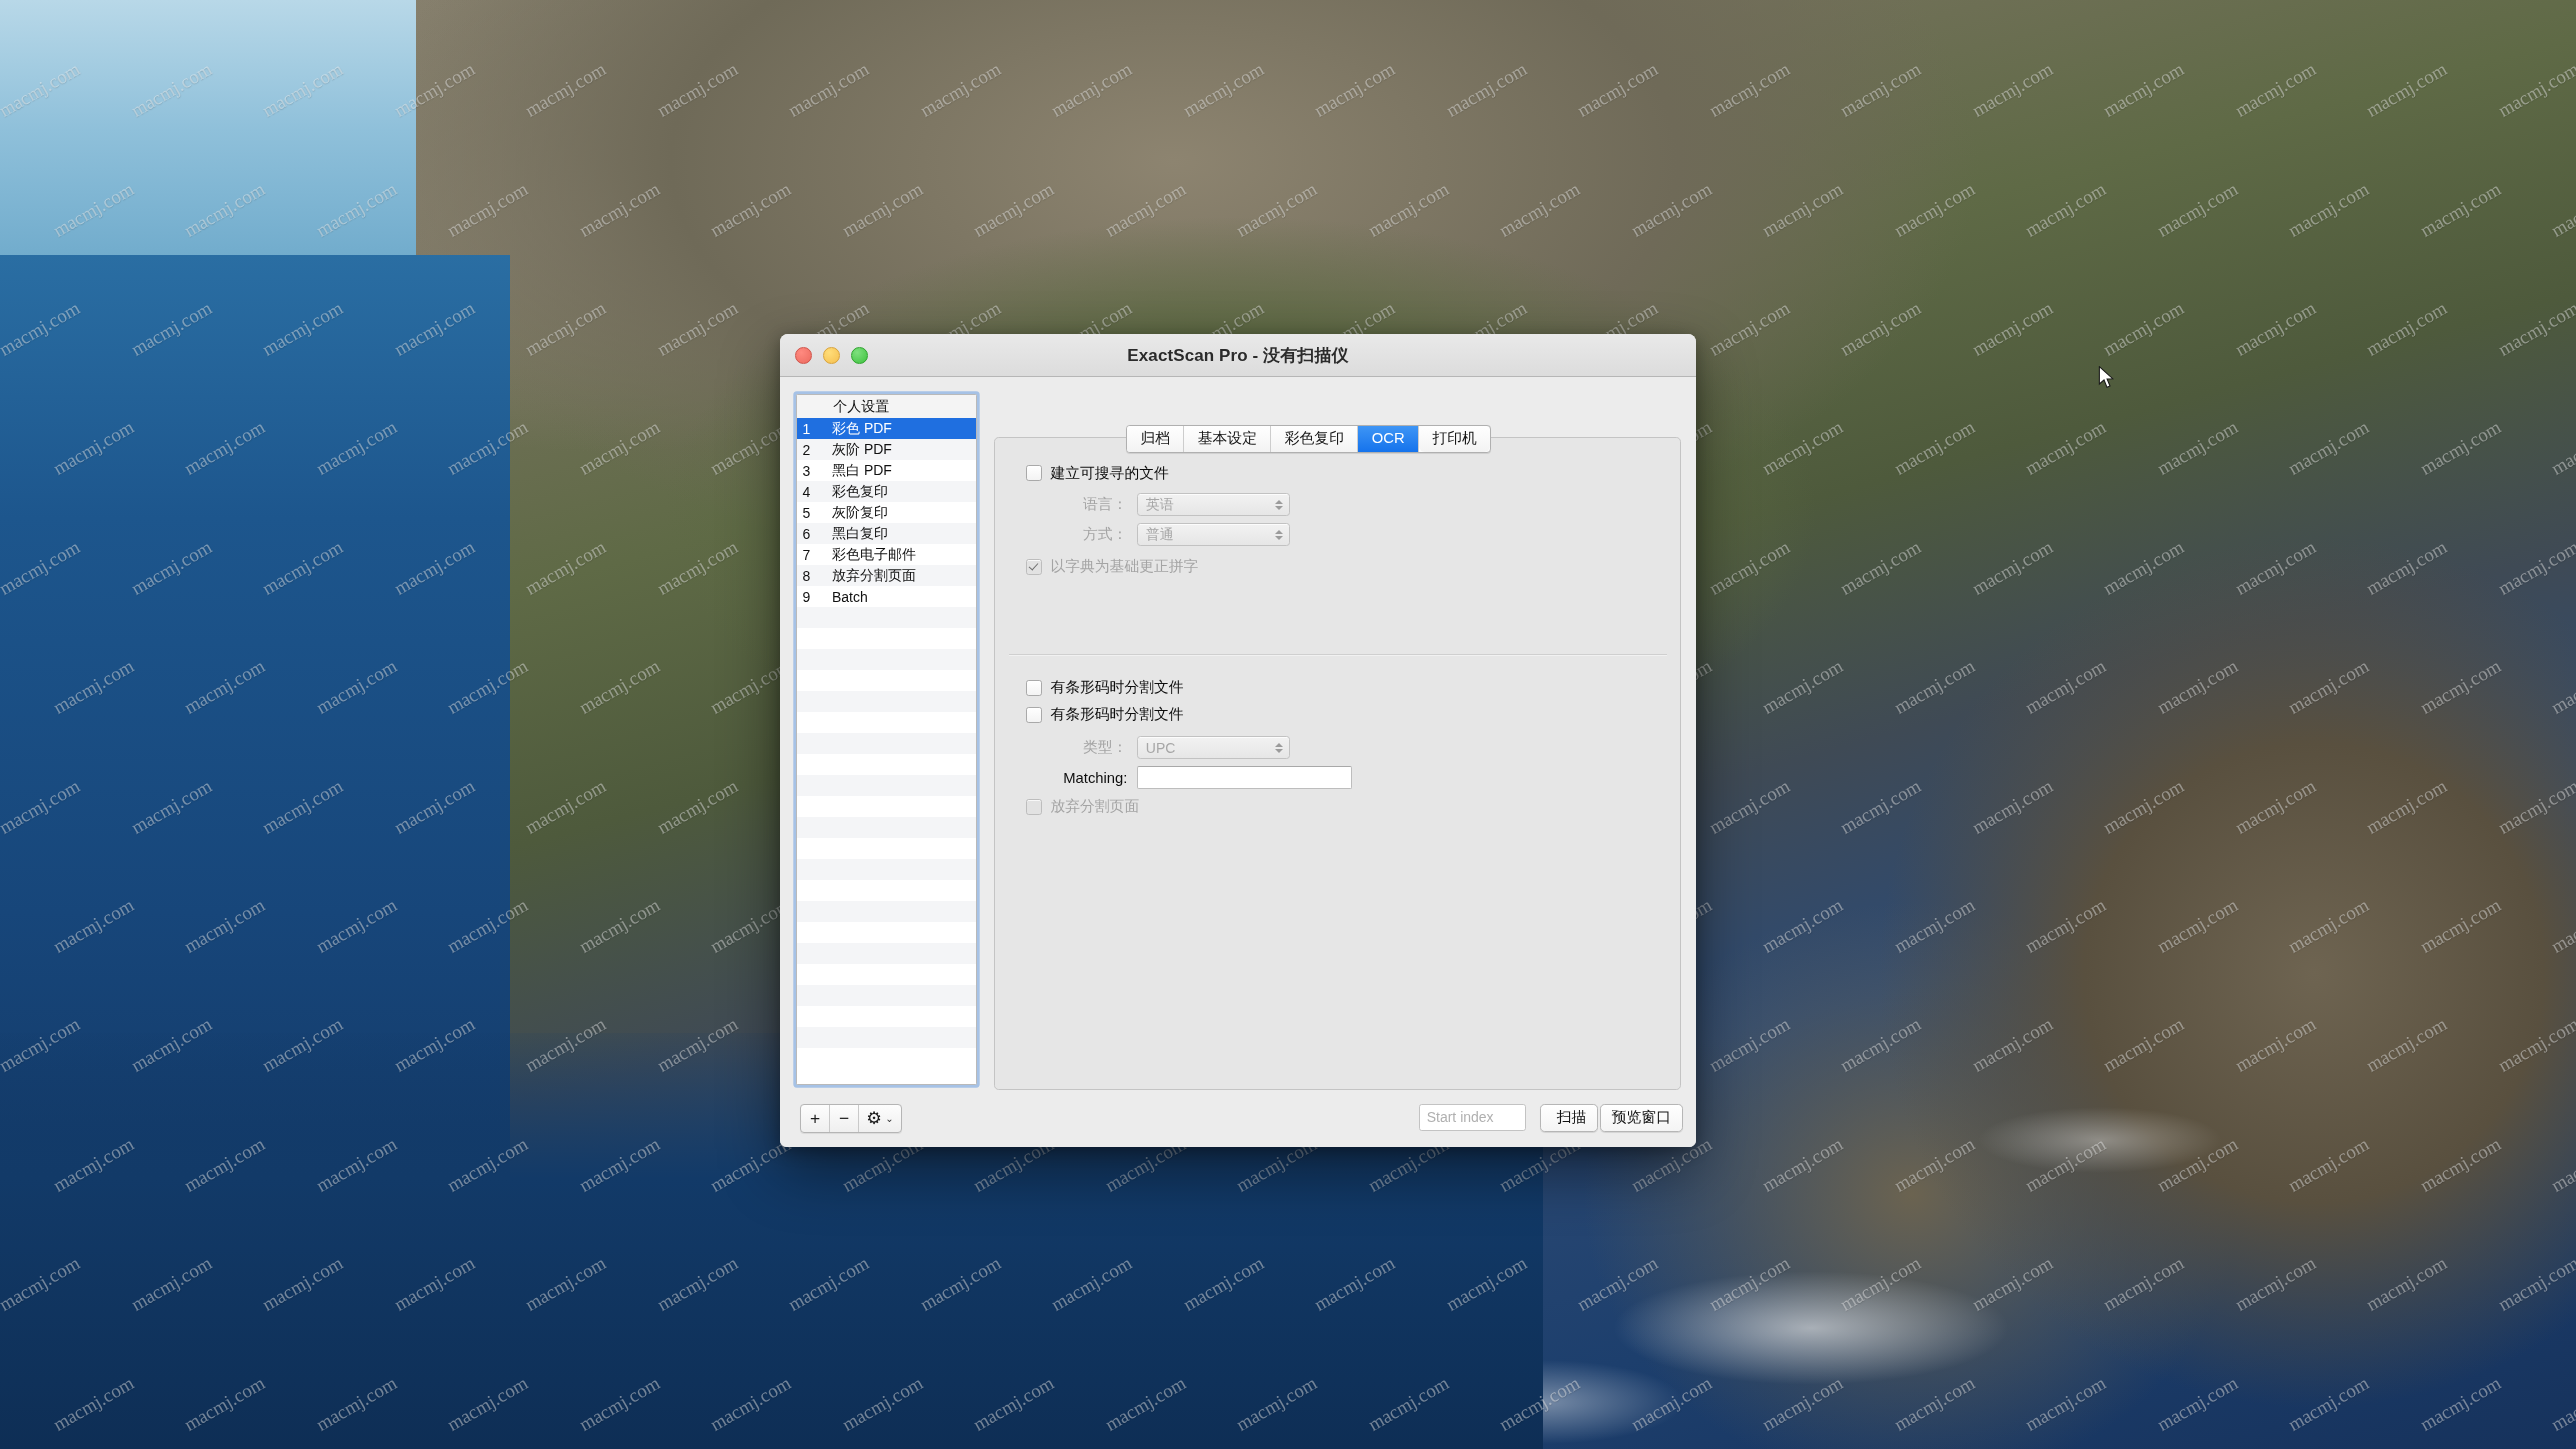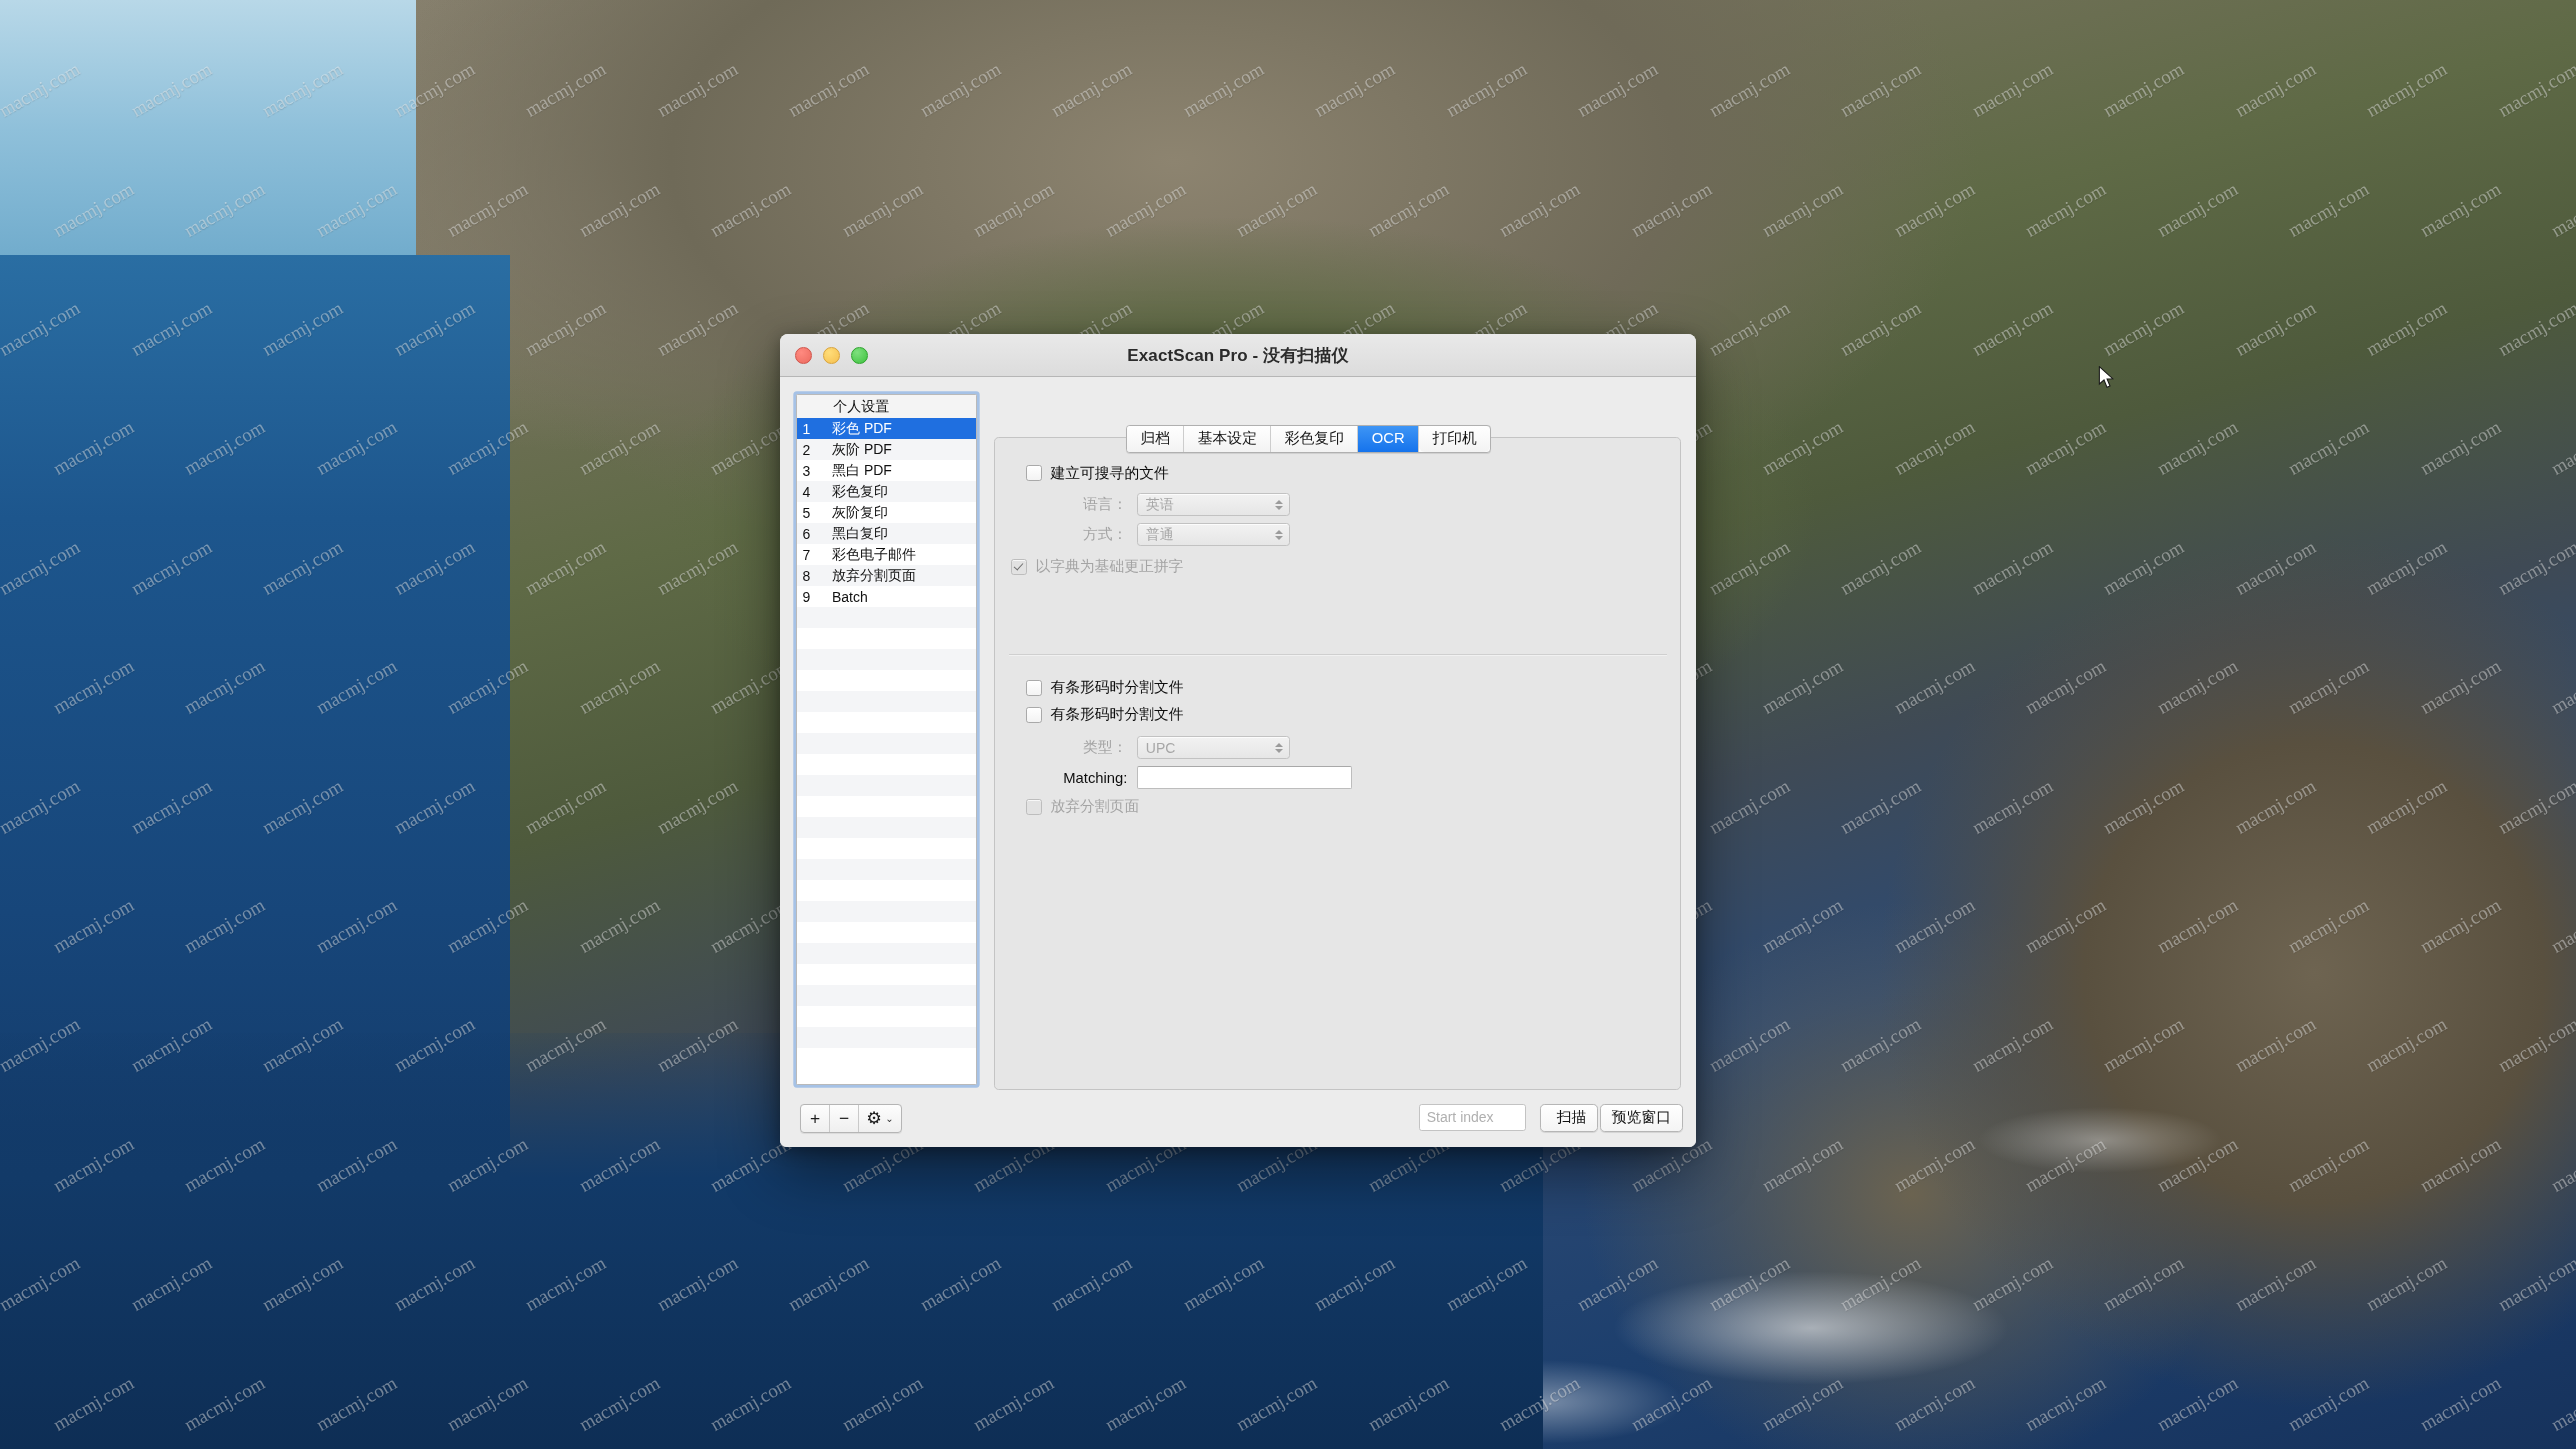--- a/index.html
+++ b/index.html
@@ -687,21 +687,21 @@
           <span class="field-label dim">方式：</span>
           <span class="popup">
             <span class="value">普通</span>
             <span class="stepper">
                 <i class="up"></i>
                 <i class="down"></i>
               </span>
           </span>
         </div>
 
-        <div class="check-line" style="left:16px; top:119px;font-family:Liberation Serif, serif;">
+        <div class="check-line" style="left:31px; top:119px;font-family:Liberation Serif, serif;">
           <span class="cbox checked disabled"></span>
           <span class="dim">以字典为基础更正拼字</span>
         </div>
 
         <div id="divider"></div>
 
         <div class="check-line" style="left:31px; top:240px;">
           <span class="cbox"></span>
           <span>有条形码时分割文件</span>
         </div>

